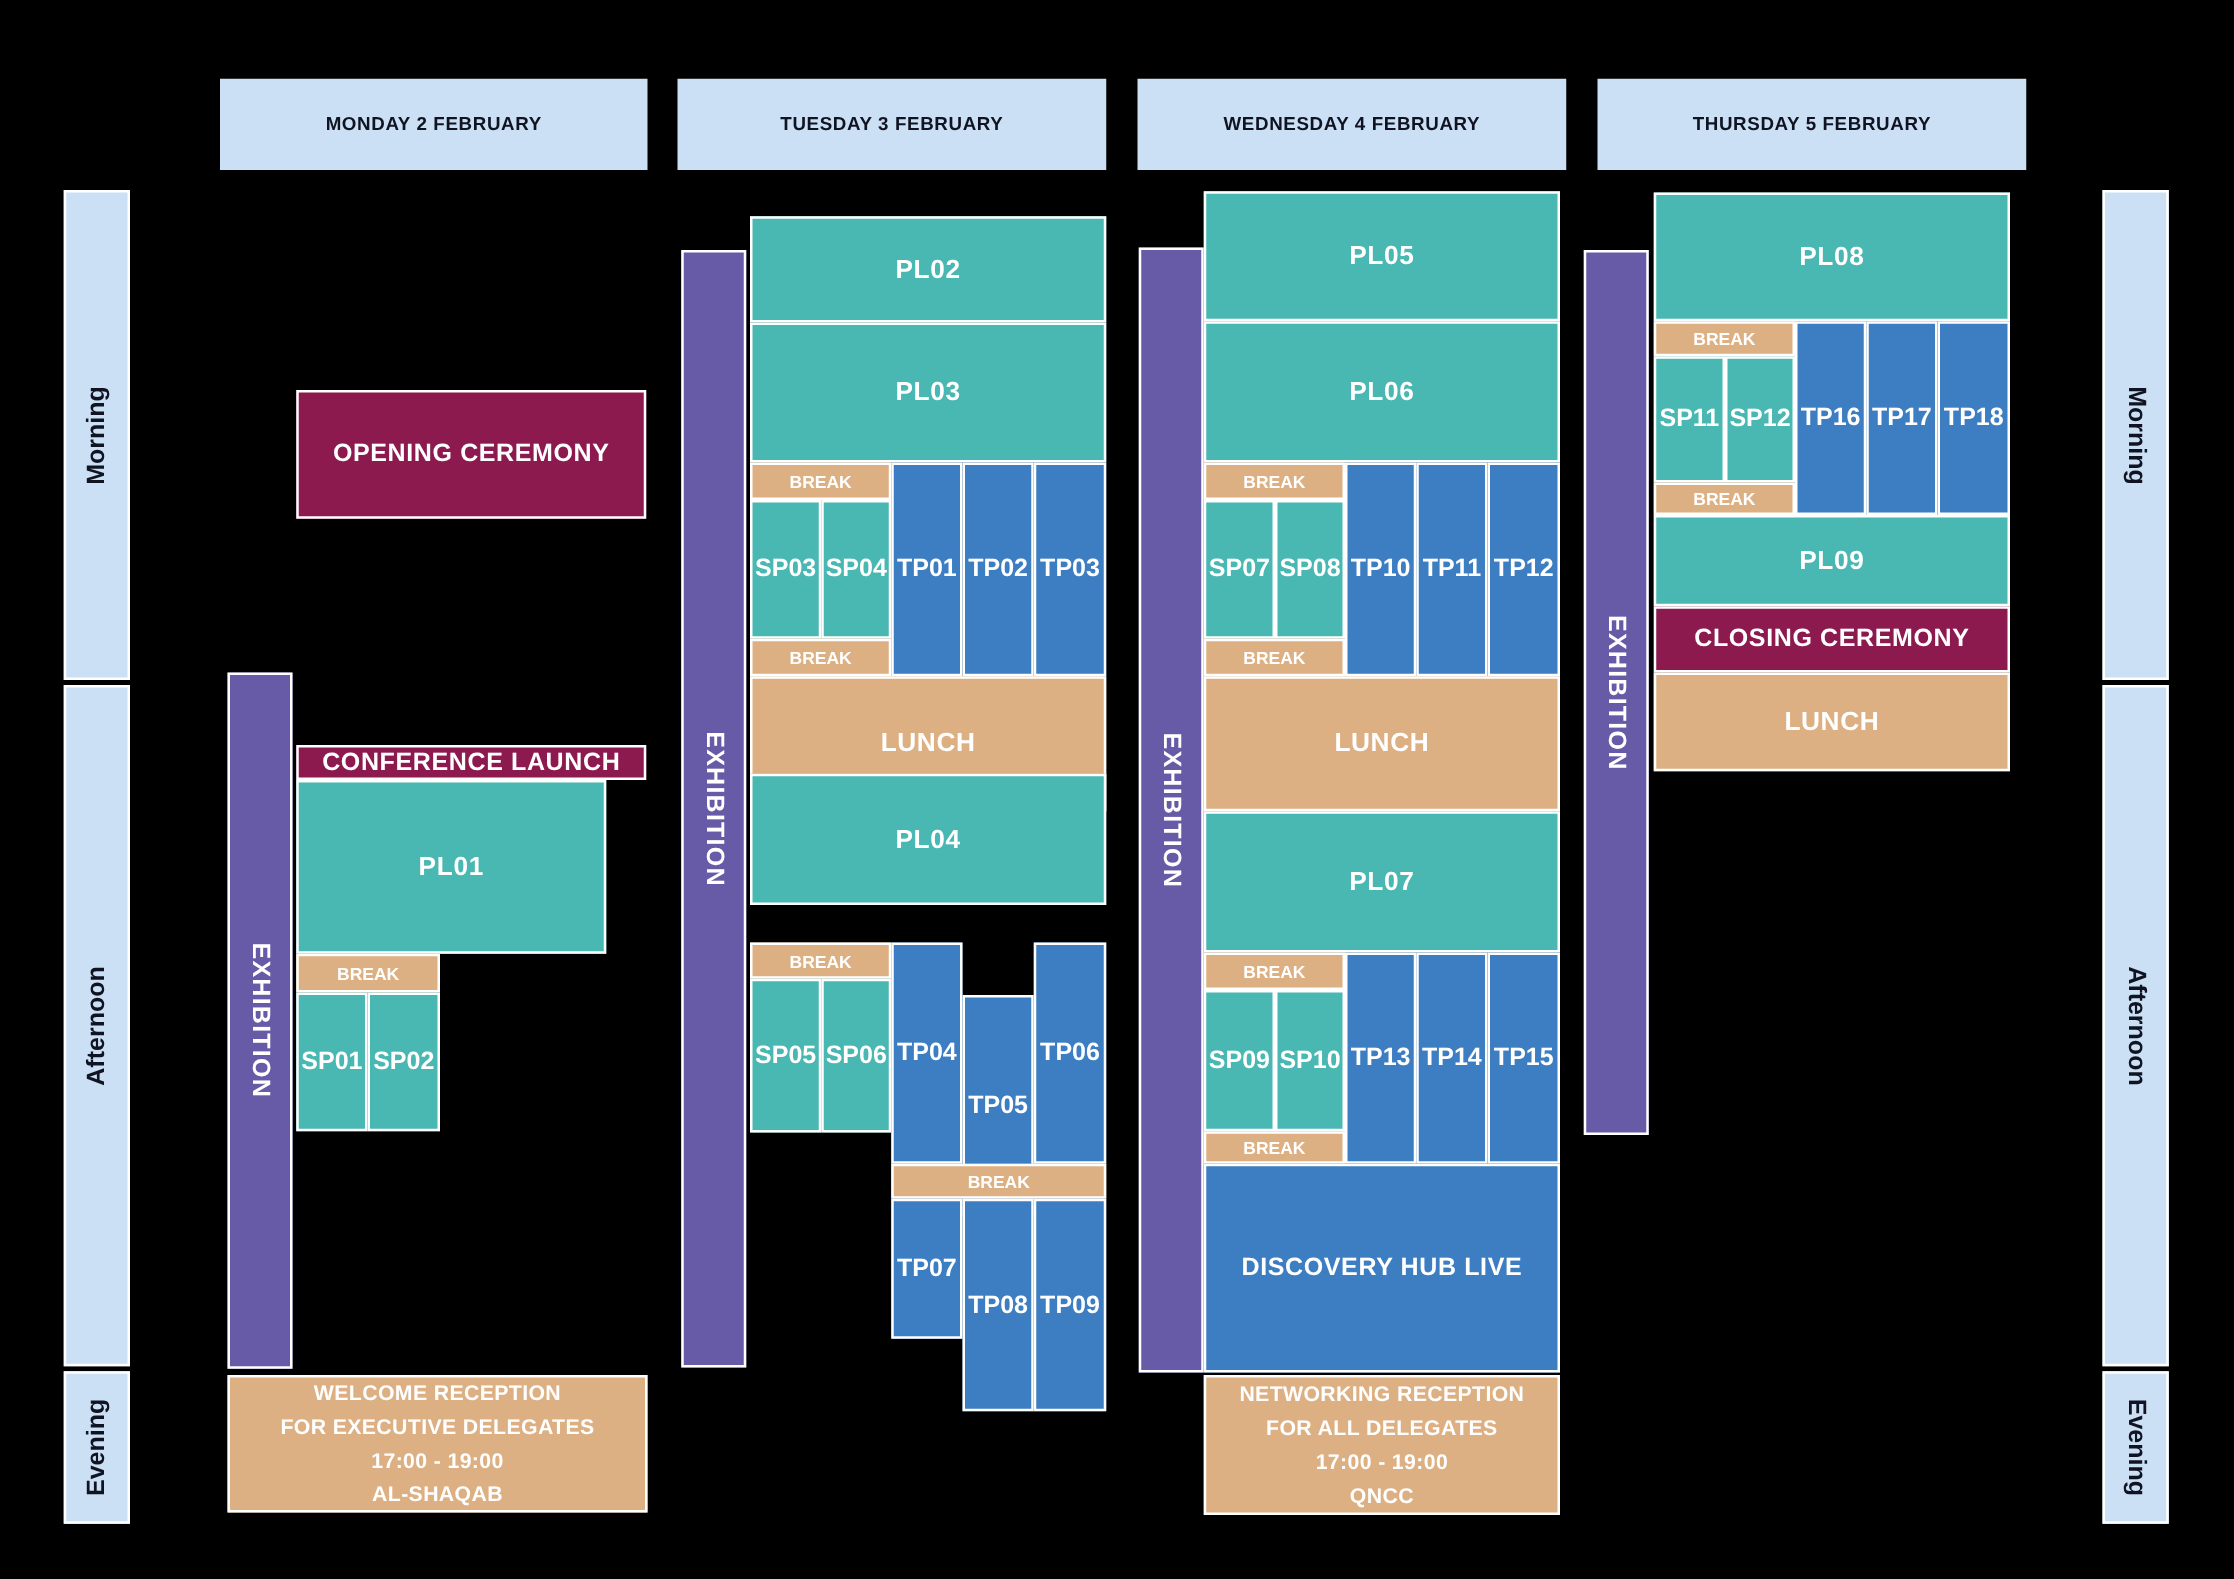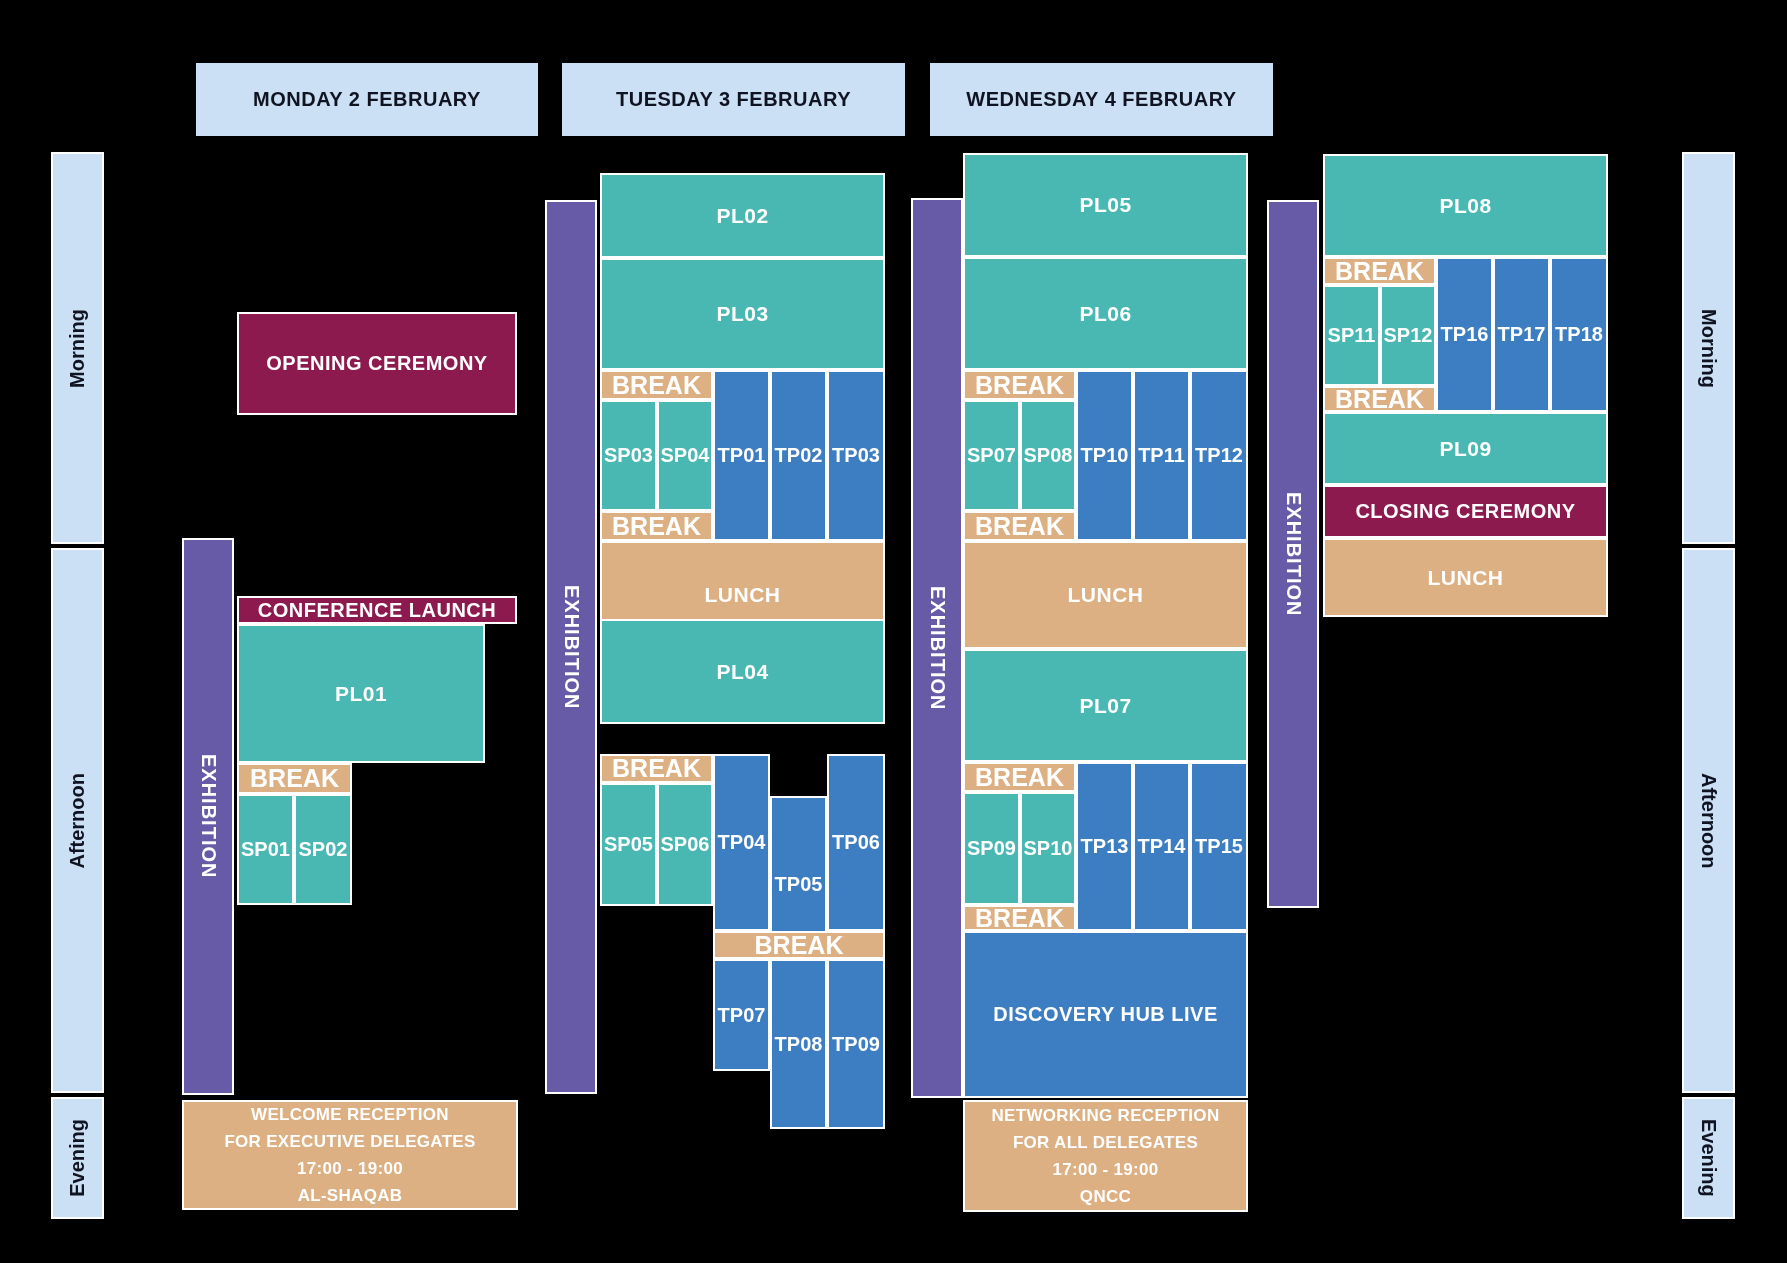--- a/index.html
+++ b/index.html
@@ -23,55 +23,57 @@
   }
   .teal  {background:var(--plenary-teal,#49b7b2);}
   .blue  {background:var(--parallel-blue,#3c7ec1);}
   .tan   {background:var(--break-tan,#ddb083);}
   .maroon{background:var(--ceremony-maroon,#8c1a4f);align-items:center;}
   .purple{background:var(--exhibition-purple,#675aa6);}
   .hdr{
     background:var(--header-blue,#cbe0f4);
     border:none;
     color:var(--text-dark,#101322);
-    font-size:20px;
+    font-size:15px;
     letter-spacing:.5px;
-    margin-left:20px;
   }
   .timebar{
     background:var(--header-blue,#cbe0f4);
     color:var(--text-dark,#101322);
     font-size:20px;
   }
   .timebar span{white-space:nowrap;}
   .rot-up span{writing-mode:vertical-rl;transform:rotate(180deg);}   
   .rot-down span{writing-mode:vertical-rl;}                          
   .exh{font-size:20px;letter-spacing:1px;}
   .exh span{writing-mode:vertical-rl;}
   .s-lg{font-size:21px;letter-spacing:.5px;}
   .s-md{font-size:20px;}
-  .s-sm{font-size:25px;}
+  .s-sm{font-size:14px;}
   .cer{font-size:20px;letter-spacing:.5px;}
   .rcp{font-size:17px;line-height:1.6;letter-spacing:.3px;}
   .rcp span{display:block;}
 </style>
 </head>
 <body>
 
 <div class="canvas" style="background: rgb(0, 0, 0);">
 
   <div class="blk hdr" style="left:176px;top:63px;width:342px;height:73px">
       <span>MONDAY 2 FEBRUARY</span>
     </div>
   <div class="blk hdr" style="left:542px;top:63px;width:343px;height:73px">
       <span>TUESDAY 3 FEBRUARY</span>
     </div>
   <div class="blk hdr" style="left:910px;top:63px;width:343px;height:73px">
       <span>WEDNESDAY 4 FEBRUARY</span>
     </div>
+  <div class="blk hdr" style="left:1278px;top:63px;width:343px;height:73px">
+      <span>THURSDAY 5 FEBRUARY</span>
+    </div>
 
   <div class="blk timebar rot-up" style="left:51px;top:152px;width:53px;height:392px">
       <span>Morning</span>
     </div>
   <div class="blk timebar rot-up" style="left:51px;top:548px;width:53px;height:545px">
       <span>Afternoon</span>
     </div>
   <div class="blk timebar rot-up" style="left:51px;top:1097px;width:53px;height:122px">
       <span>Evening</span>
     </div>

